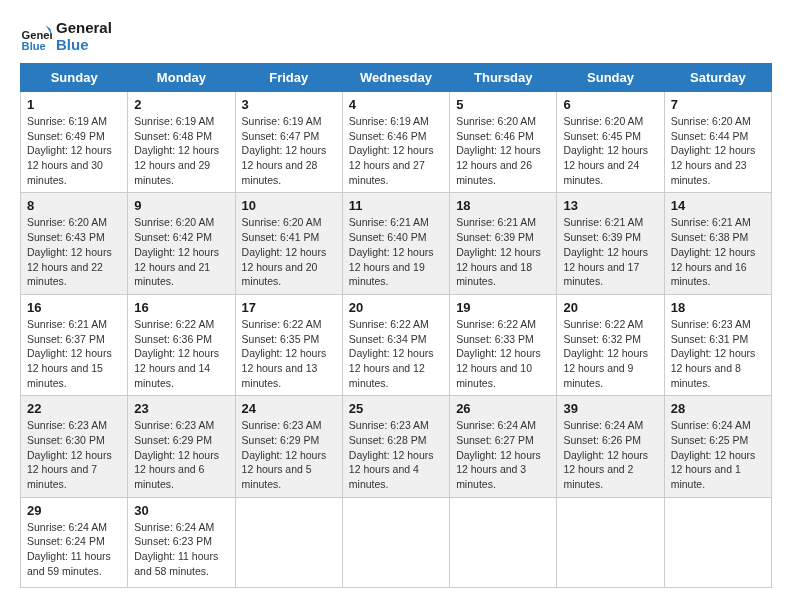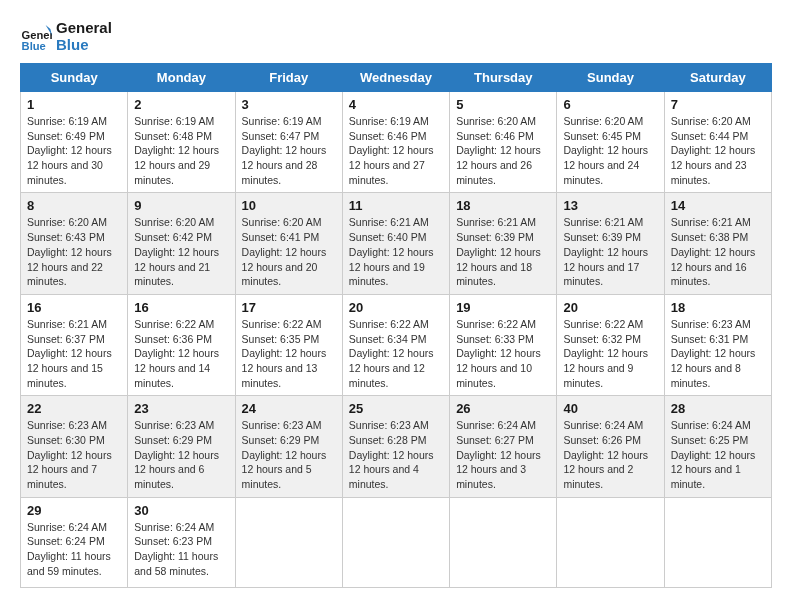--- a/index.html
+++ b/index.html
@@ -220,21 +220,21 @@
       </td>
         <td>
         <span class="day-num">25</span>
         <span class="day-info">Sunrise: 6:23 AM<br>Sunset: 6:28 PM<br>Daylight: 12 hours<br>12 hours and 4 minutes.</span>
       </td>
         <td>
         <span class="day-num">26</span>
         <span class="day-info">Sunrise: 6:24 AM<br>Sunset: 6:27 PM<br>Daylight: 12 hours<br>12 hours and 3 minutes.</span>
       </td>
         <td>
-        <span class="day-num">40</span>
+        <span class="day-num">39</span>
         <span class="day-info">Sunrise: 6:24 AM<br>Sunset: 6:26 PM<br>Daylight: 12 hours<br>12 hours and 2 minutes.</span>
       </td>
         <td>
         <span class="day-num">28</span>
         <span class="day-info">Sunrise: 6:24 AM<br>Sunset: 6:25 PM<br>Daylight: 12 hours<br>12 hours and 1 minute.</span>
       </td>
       </tr>
       <tr>
         <td>
           <span class="day-num">29</span>

